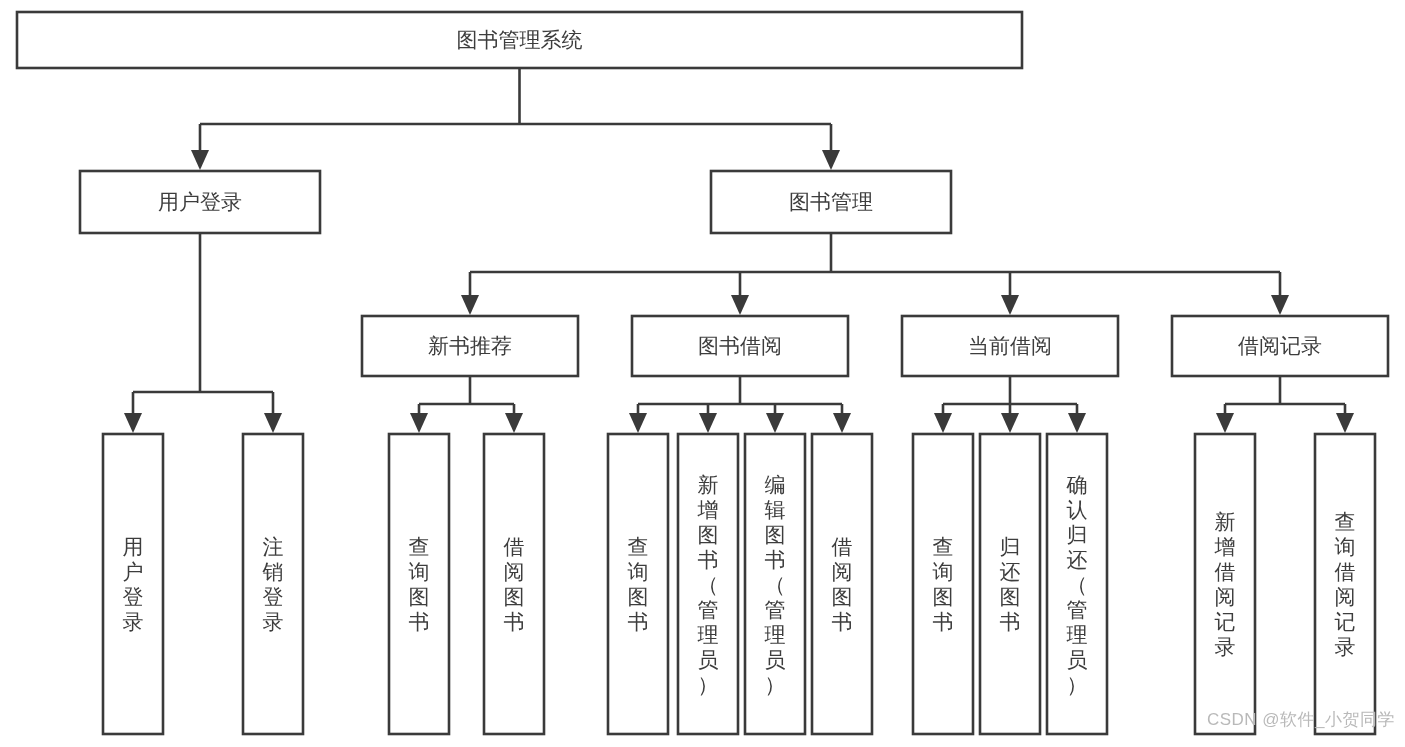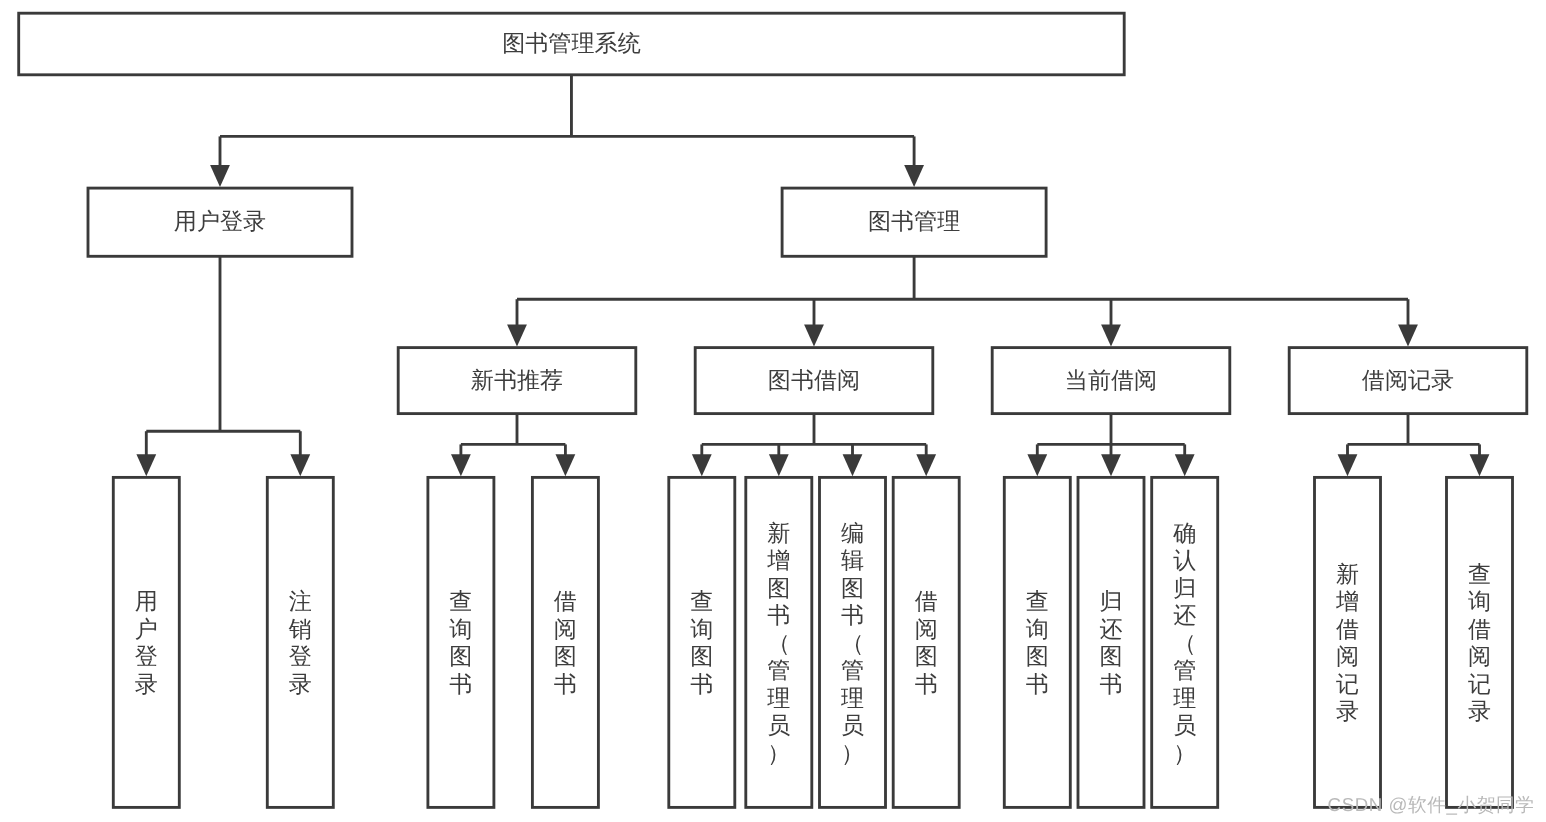--- a/index.html
+++ b/index.html
@@ -49,21 +49,21 @@
   }
   .node-label-v {
     fill: #3d3d3d;
     font-family: "Liberation Sans", "DejaVu Sans", sans-serif;
     font-size: 21px;
     text-anchor: middle;
   }
   .watermark {
     position: absolute;
     right: 10px;
-    bottom: 4px;
+    bottom: 16px;
     font-family: "Liberation Sans", "DejaVu Sans", sans-serif;
     font-size: 17px;
     color: #b9b9b9;
     letter-spacing: 0.5px;
     white-space: nowrap;
     user-select: none;
   }
 </style>
 </head>
 <body>

